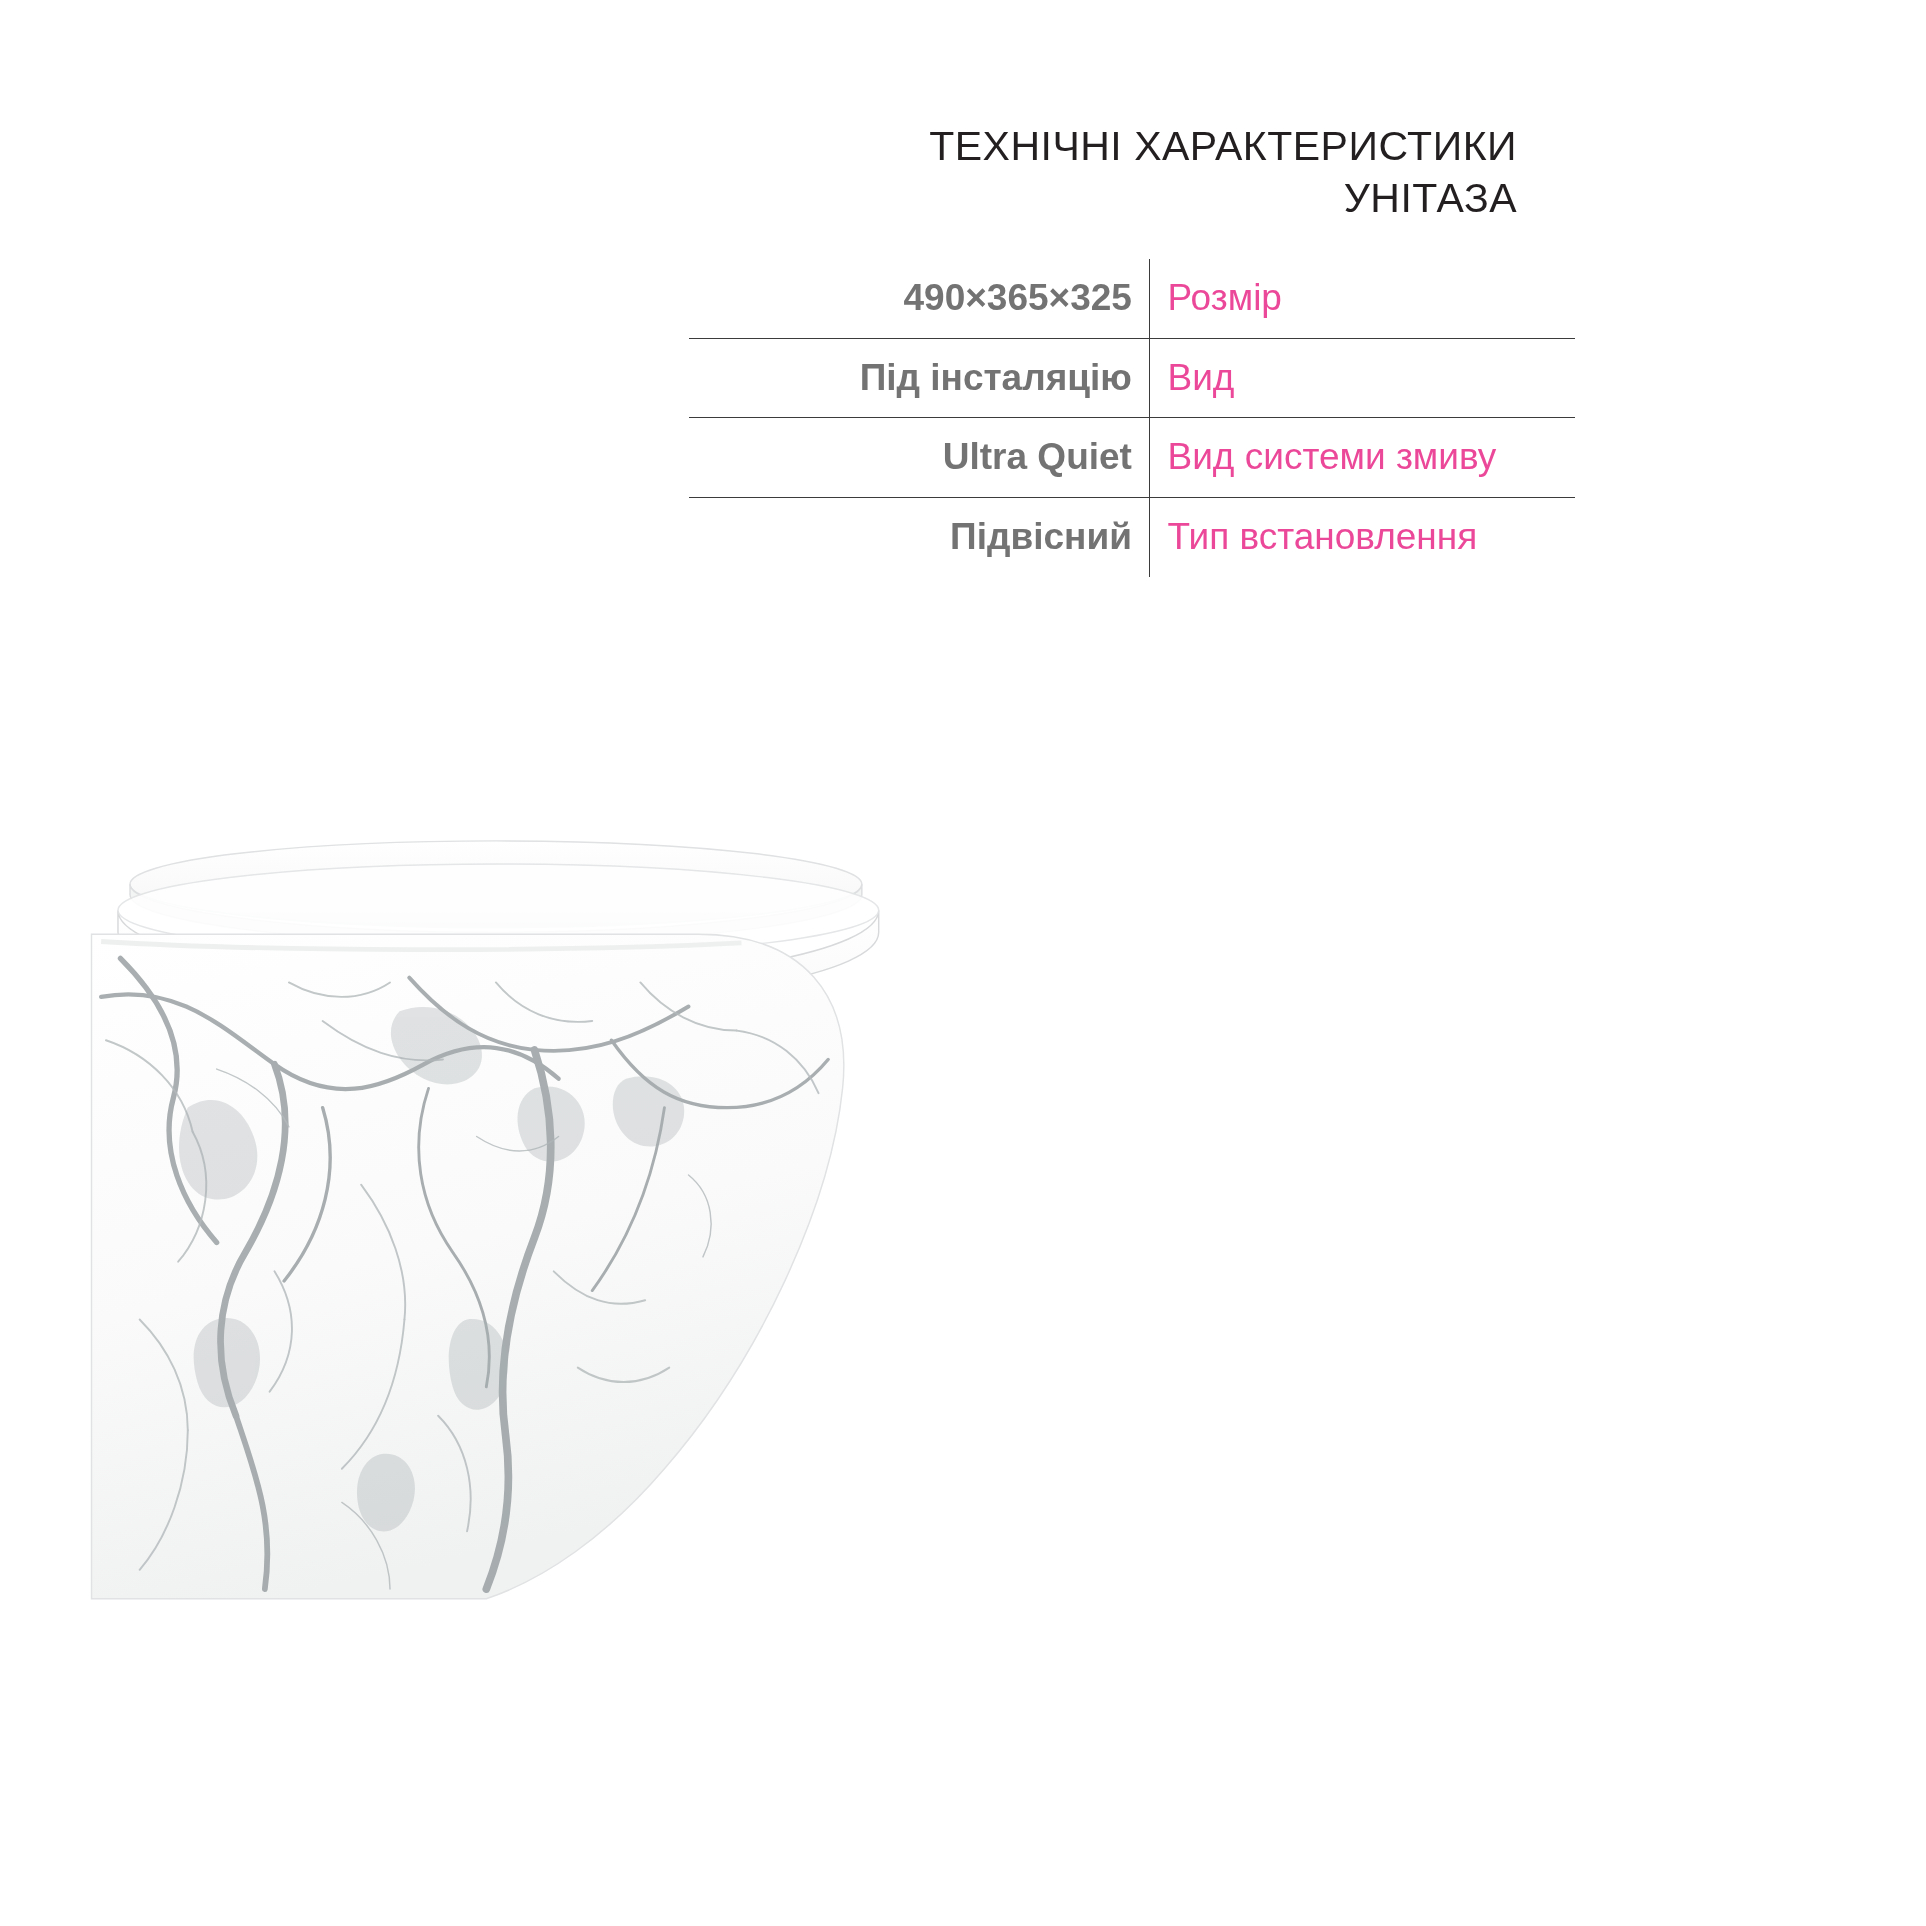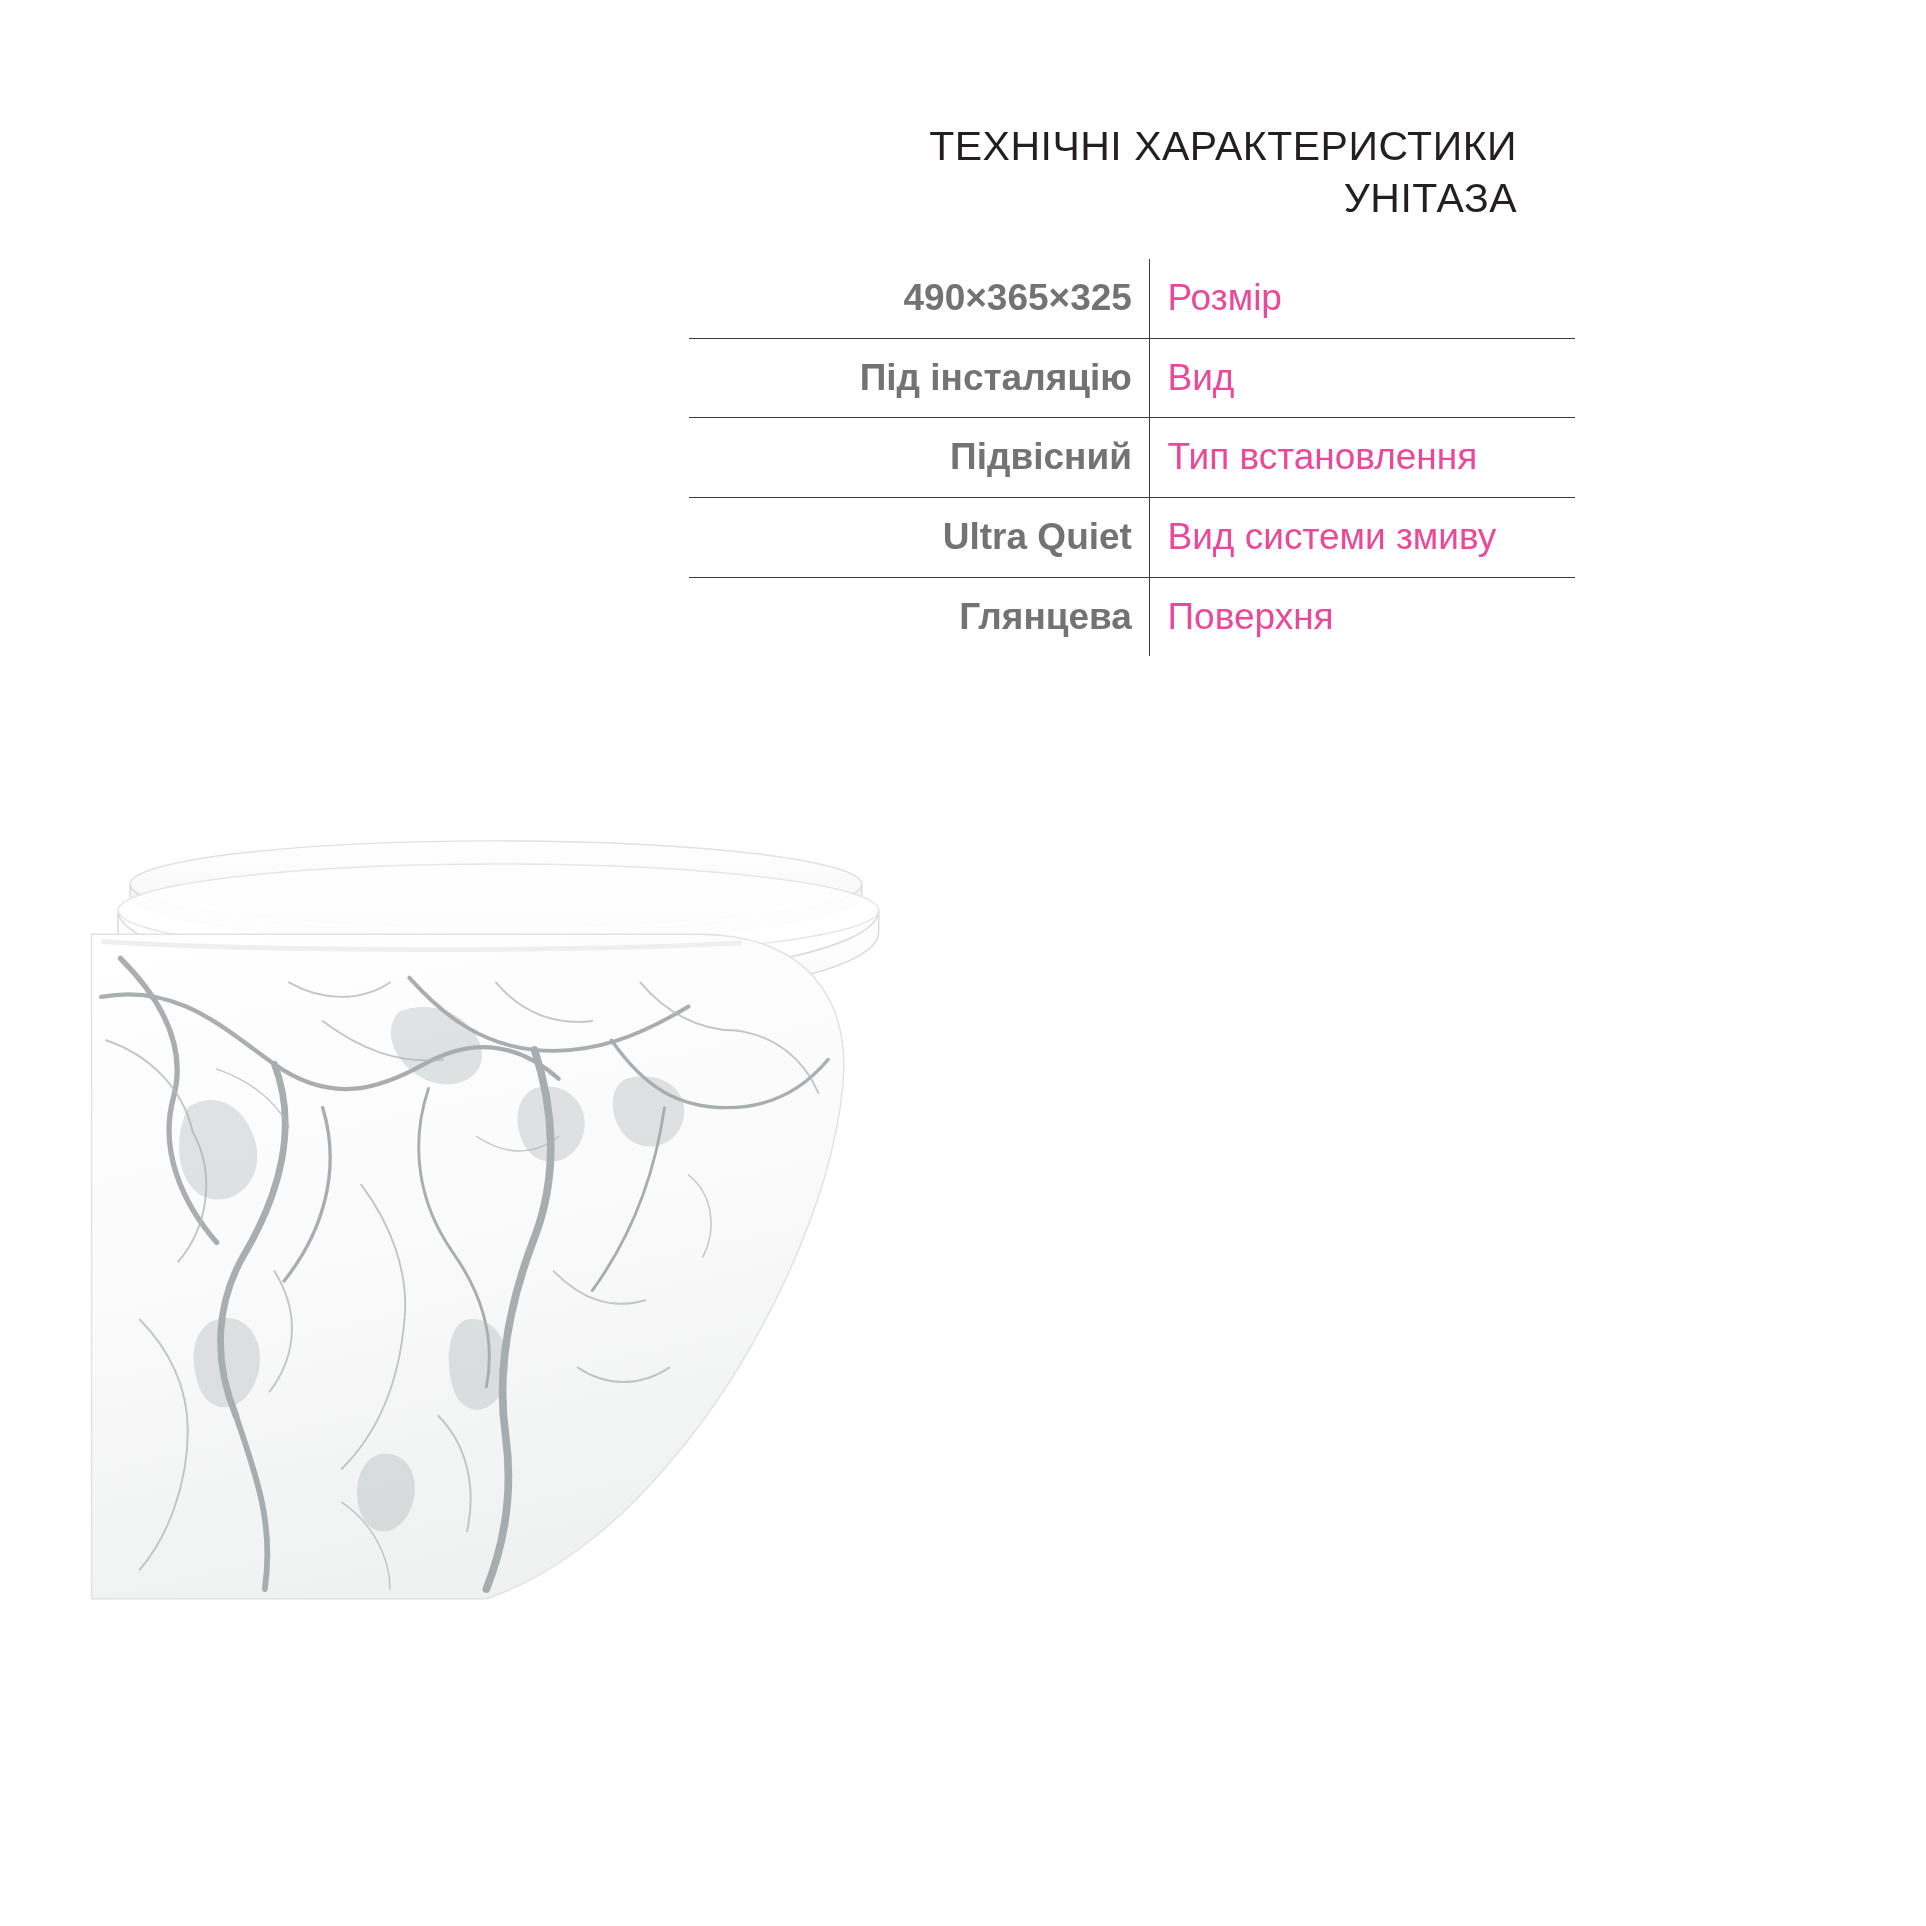--- a/index.html
+++ b/index.html
@@ -99,30 +99,26 @@
     <tbody>
       <tr>
         <td class="spec-value">490×365×325</td>
         <td class="spec-key">Розмір</td>
       </tr>
       <tr>
         <td class="spec-value">Під інсталяцію</td>
         <td class="spec-key">Вид</td>
       </tr>
       <tr>
+        <td class="spec-value">Ultra Quiet</td>
+        <td class="spec-key">Вид системи змиву</td>
+      </tr>
+      <tr>
         <td class="spec-value">Підвісний</td>
         <td class="spec-key">Тип встановлення</td>
-      </tr>
-      <tr>
-        <td class="spec-value">Ultra Quiet</td>
-        <td class="spec-key">Вид системи змиву</td>
-      </tr>
-      <tr>
-        <td class="spec-value">Глянцева</td>
-        <td class="spec-key">Поверхня</td>
       </tr>
     </tbody>
   </table>
 </section>
 
 <figure class="product-area" style="margin:0;">
   <svg class="toilet-svg" viewBox="0 0 2400 2050" xmlns="http://www.w3.org/2000/svg">
     <defs>
       <linearGradient id="bodyGrad" x1="0" y1="0" x2="0.25" y2="1">
         <stop offset="0%" stop-color="#ffffff"></stop>

